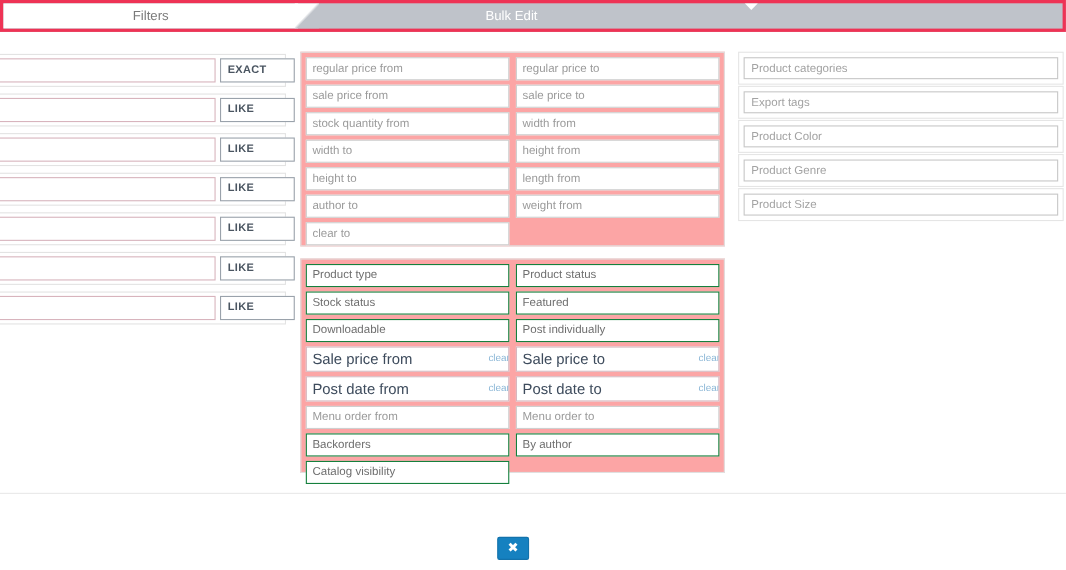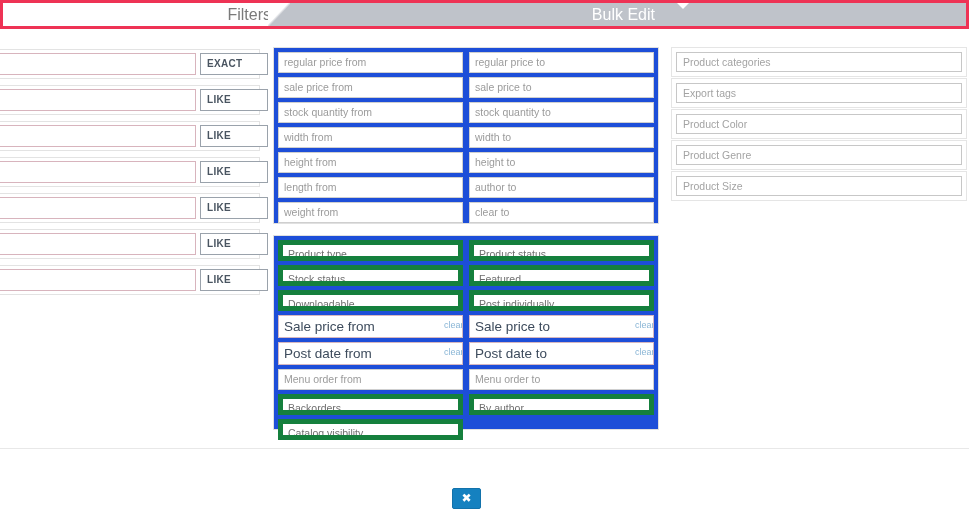--- a/index.html
+++ b/index.html
@@ -27,22 +27,22 @@
     box-sizing: border-box;
     border: 3px solid #ee3355;
     background: #bfc3ca;
     overflow: hidden;
   }
   .tab {
     position: absolute;
     top: 0;
     height: 23px;
     line-height: 23px;
-    font-size: 16px;
-    text-align: right;
+    font-size: 12px;
+    text-align: center;
     color: #ffffff;
     white-space: nowrap;
     overflow: hidden;
   }
   .tab-active {
     background: #ffffff;
     color: #7a7a7a;
   }
   .tab-filters {
     left: 0;
@@ -132,21 +132,21 @@
     text-align: left;
     padding-left: 6px;
     line-height: 20px;
   }
 
   
   .panel {
     position: absolute;
     box-sizing: border-box;
     border: 1px solid #e0e0e0;
-    background: #1d4ed8;
+    background: #fca5a5;
     padding: 4px;
   }
   .panel-mid-top {
     left: 273px;
     top: 18px;
     width: 386px;
     height: 177px;
   }
   .panel-mid-bot {
     left: 273px;
@@ -214,21 +214,21 @@
     line-height: 12px;
     overflow: hidden;
     width: 20px;
     white-space: nowrap;
   }
   .fld.empty {
     border: none;
     background: transparent;
   }
   .fld.selgrey {
-    border: 5px solid #15803d;
+    border: 1px solid #15803d;
     color: #6f6f6f;
   }
   .rsel {
     box-sizing: border-box;
     width: 100%;
     height: 20px;
     border: 1px solid #c7c7c7;
     background: #fff;
     font-family: "Liberation Sans", sans-serif;
     font-size: 10.5px;
@@ -327,23 +327,20 @@
       <div class="cell">
           <div class="fld">sale price from</div>
         </div>
       <div class="cell">
           <div class="fld">sale price to</div>
         </div>
       <div class="cell">
           <div class="fld">stock quantity from</div>
         </div>
       <div class="cell">
-          <div class="fld">stock quantity to</div>
-        </div>
-      <div class="cell">
           <div class="fld">width from</div>
         </div>
       <div class="cell">
           <div class="fld">width to</div>
         </div>
       <div class="cell">
           <div class="fld">height from</div>
         </div>
       <div class="cell">
           <div class="fld">height to</div>

